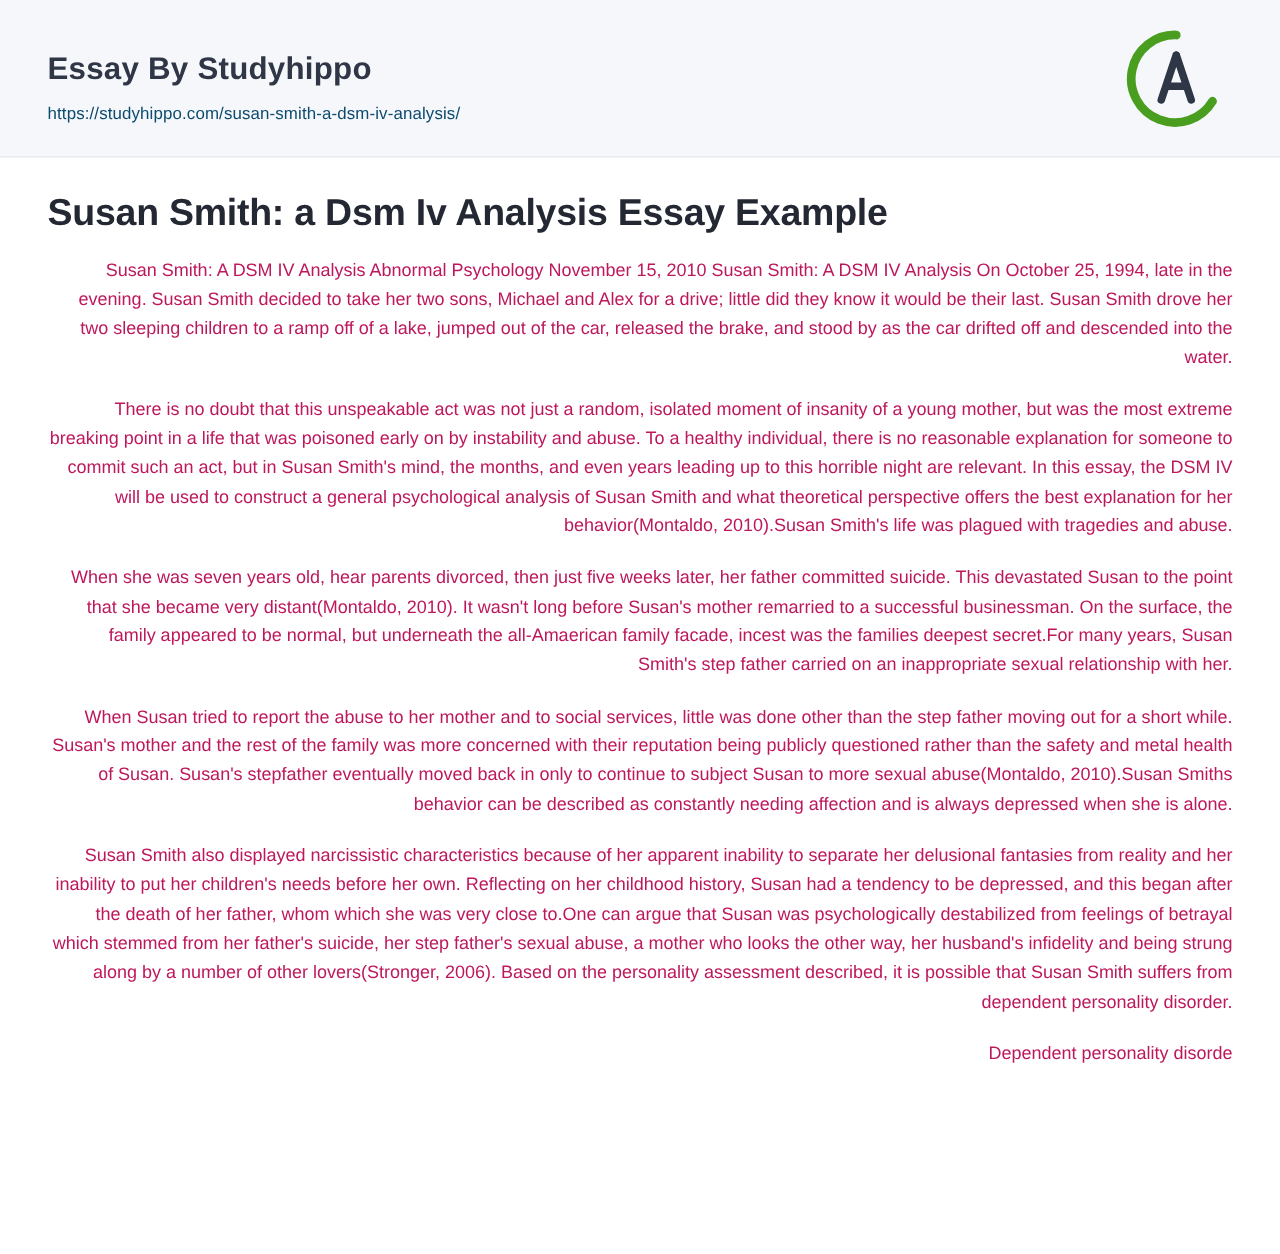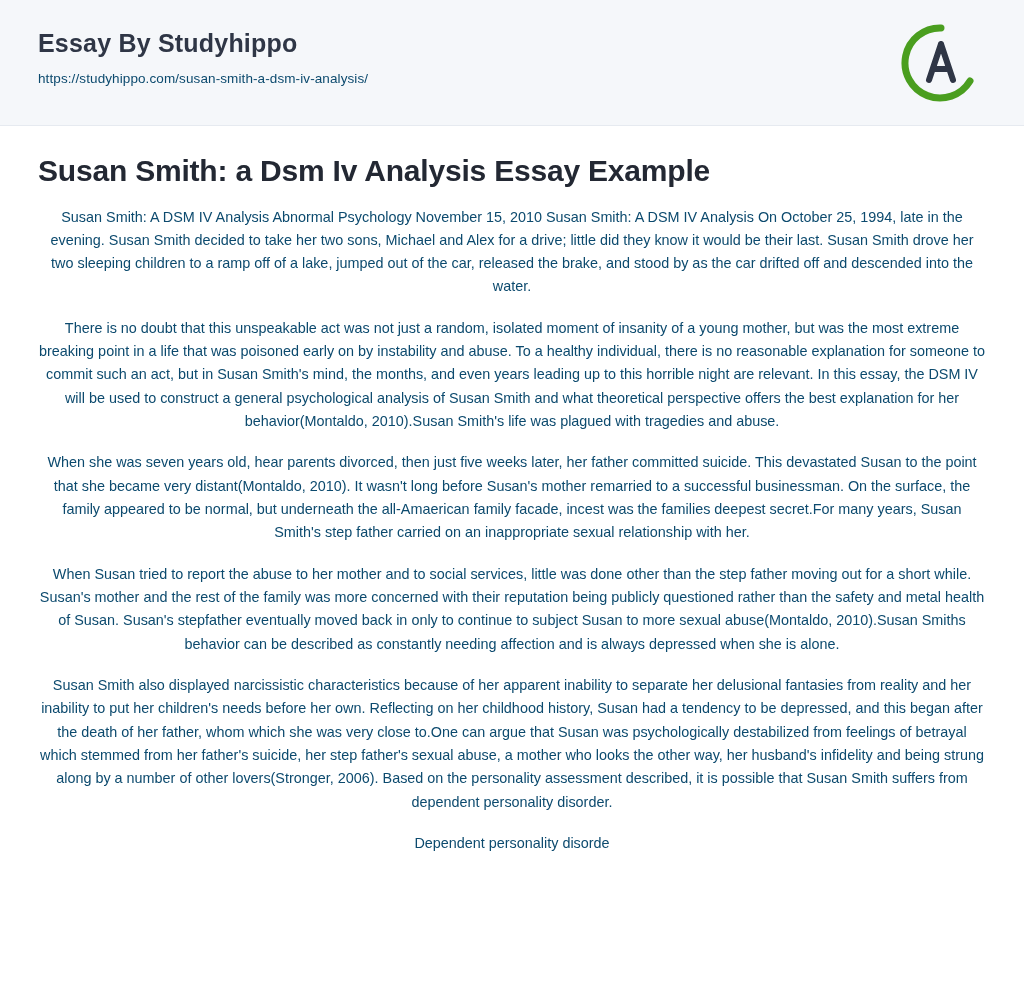--- a/index.html
+++ b/index.html
@@ -22,21 +22,21 @@
     box-sizing: border-box;
   }
 
   
   .header {
     height: 126px;
     background: #f5f7fa;
     border-bottom: 1px solid #e6eaf0;
     position: relative;
     box-sizing: border-box;
-    padding: 28px 40px 0 38px;
+    padding: 40px 40px 0 38px;
   }
 
   .brand {
     font-size: 25px;
     font-weight: bold;
     color: #2f3646;
     letter-spacing: 0.2px;
     line-height: 1.2;
   }
 
@@ -65,23 +65,23 @@
     font-weight: bold;
     color: #232833;
     letter-spacing: -0.2px;
     margin: 0 0 16px 0;
     line-height: 1.25;
   }
 
   .para {
     font-size: 14.4px;
     line-height: 1.62;
-    color: #0c4a6e;
+    color: #be185d;
     margin: 0 0 18px 0;
-    text-align: center;
+    text-align: right;
   }
 
   .para:last-child {
     margin-bottom: 0;
   }
 </style>
 </head>
 <body>
 
 <div class="page">

